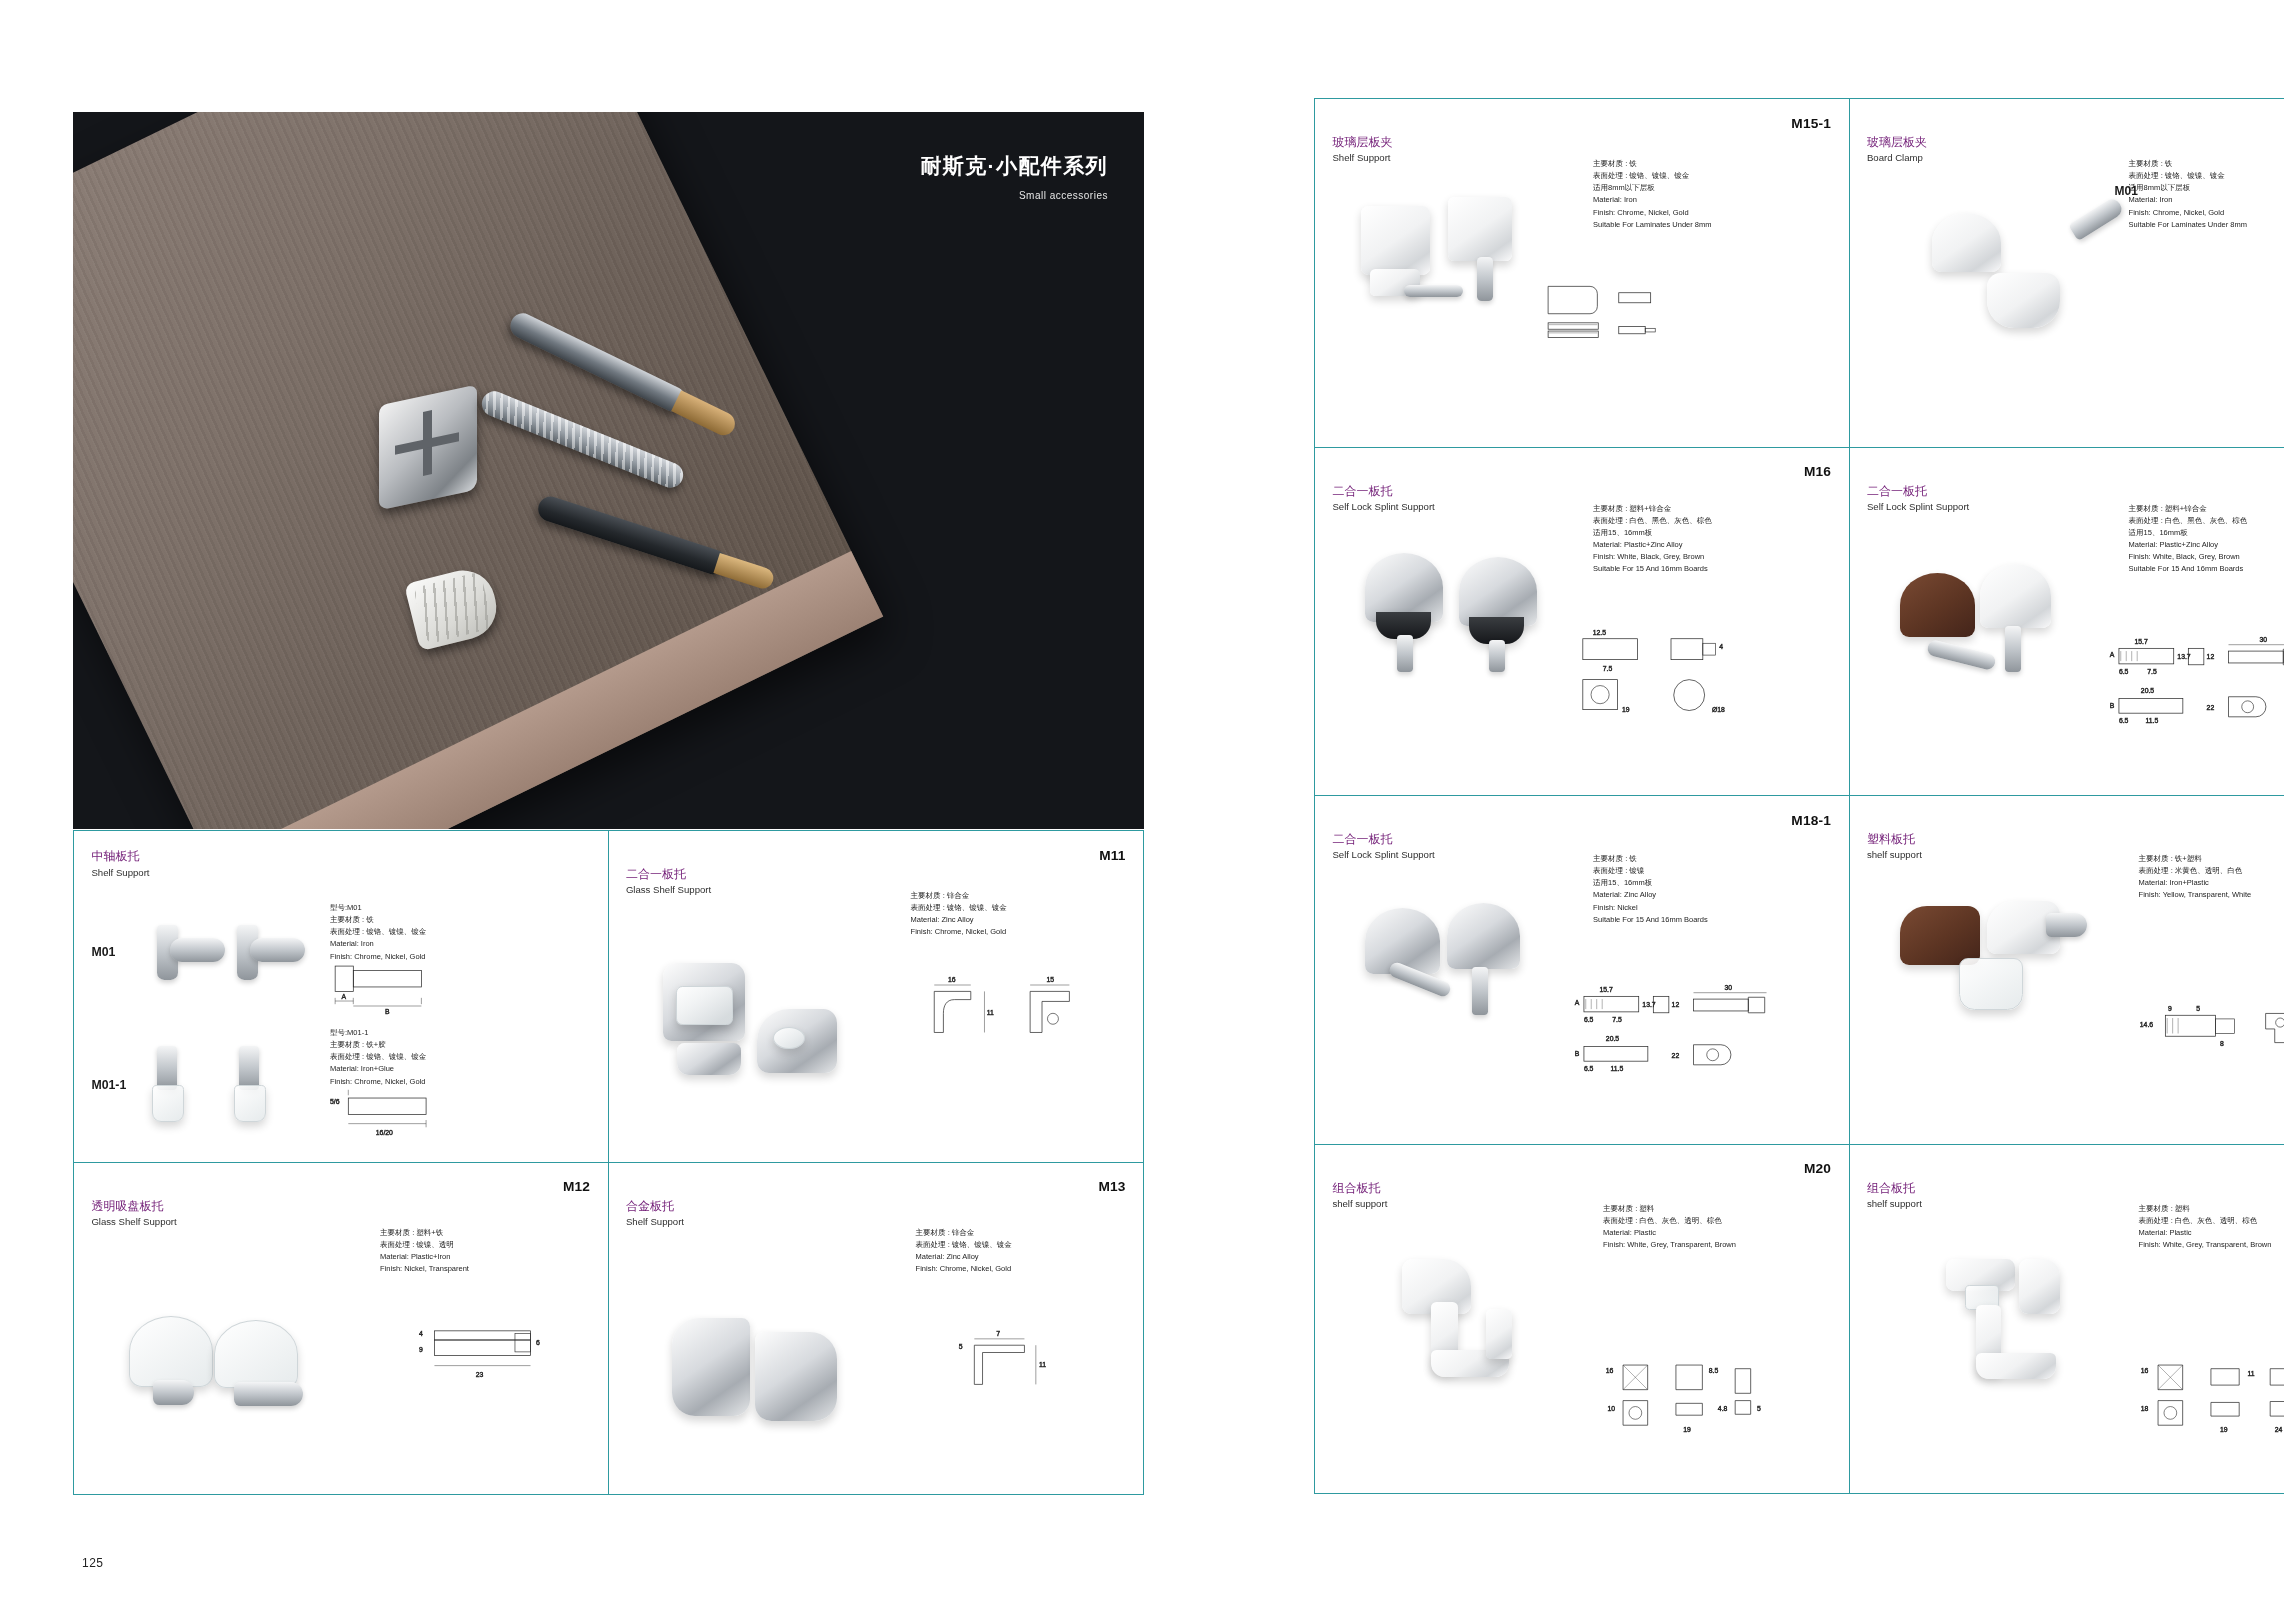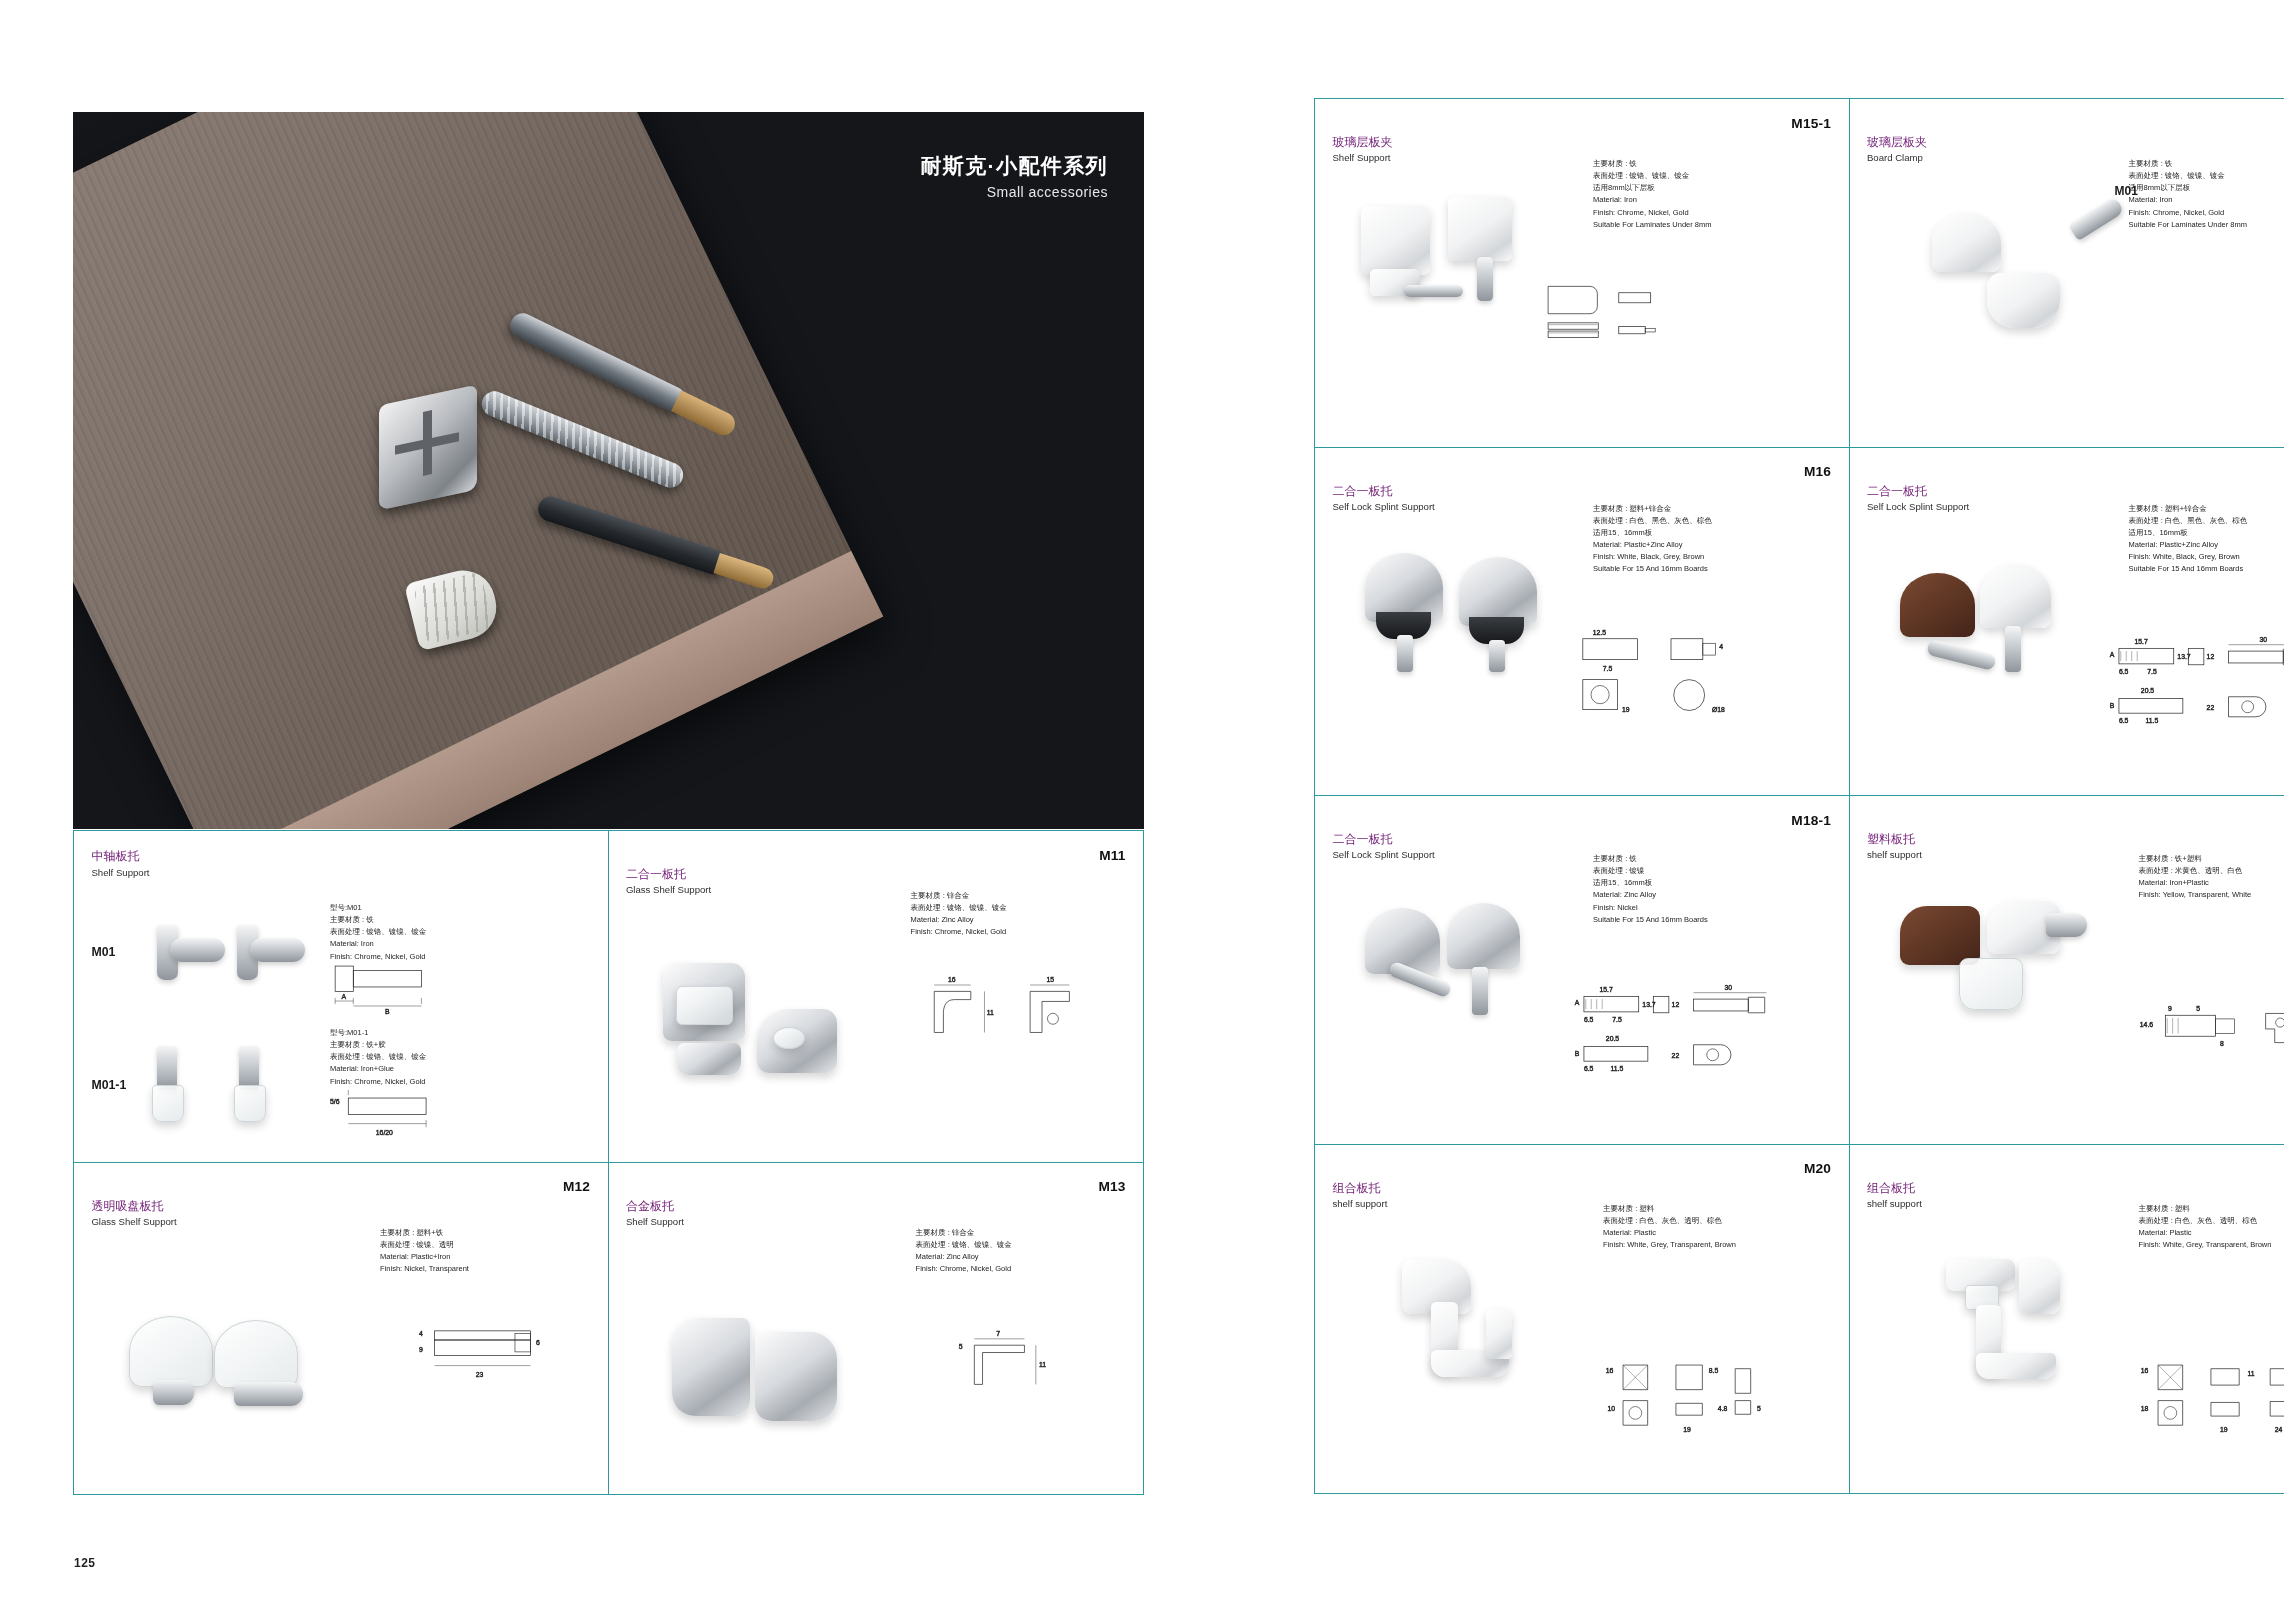--- a/index.html
+++ b/index.html
@@ -80,24 +80,24 @@
     text-align: right;
     color: #ffffff;
     line-height: 1.22;
   }
   .hero-title .cn {
     font-size: 21px;
     letter-spacing: 1.4px;
     font-weight: 600;
   }
   .hero-title .en {
-    font-size: 14px;
+    font-size: 10px;
     letter-spacing: 0.5px;
     color: #e7e7e7;
-    margin-top: 5px;
+    margin-top: 11px;
   }
 
   
   .prop { position: absolute; }
   .knob {
     left: 306px; top: 283px; width: 98px; height: 105px;
   }
   .knob .cap {
     position: absolute; inset: 0;
     background: linear-gradient(140deg, #f2f2f2, #b9bcc0 45%, #7e8388 80%, #d6d9dc);
@@ -258,21 +258,21 @@
   }
   .tech text { font-size: 15px; fill: #1a1a1a; font-family: "Liberation Sans", sans-serif; }
 
   .page-num {
     position: absolute;
     bottom: 48px;
     font-size: 12px;
     color: #222;
     letter-spacing: 0.5px;
   }
-  .page-num.left { left: 74px; font-weight: bold; }
+  .page-num.left { left: 82px; }
 
   .gutter {
     position: absolute;
     left: 50%;
     top: 0;
     width: 0.9px;
     height: 100%;
     background: #ffffff;
   }
 </style>

